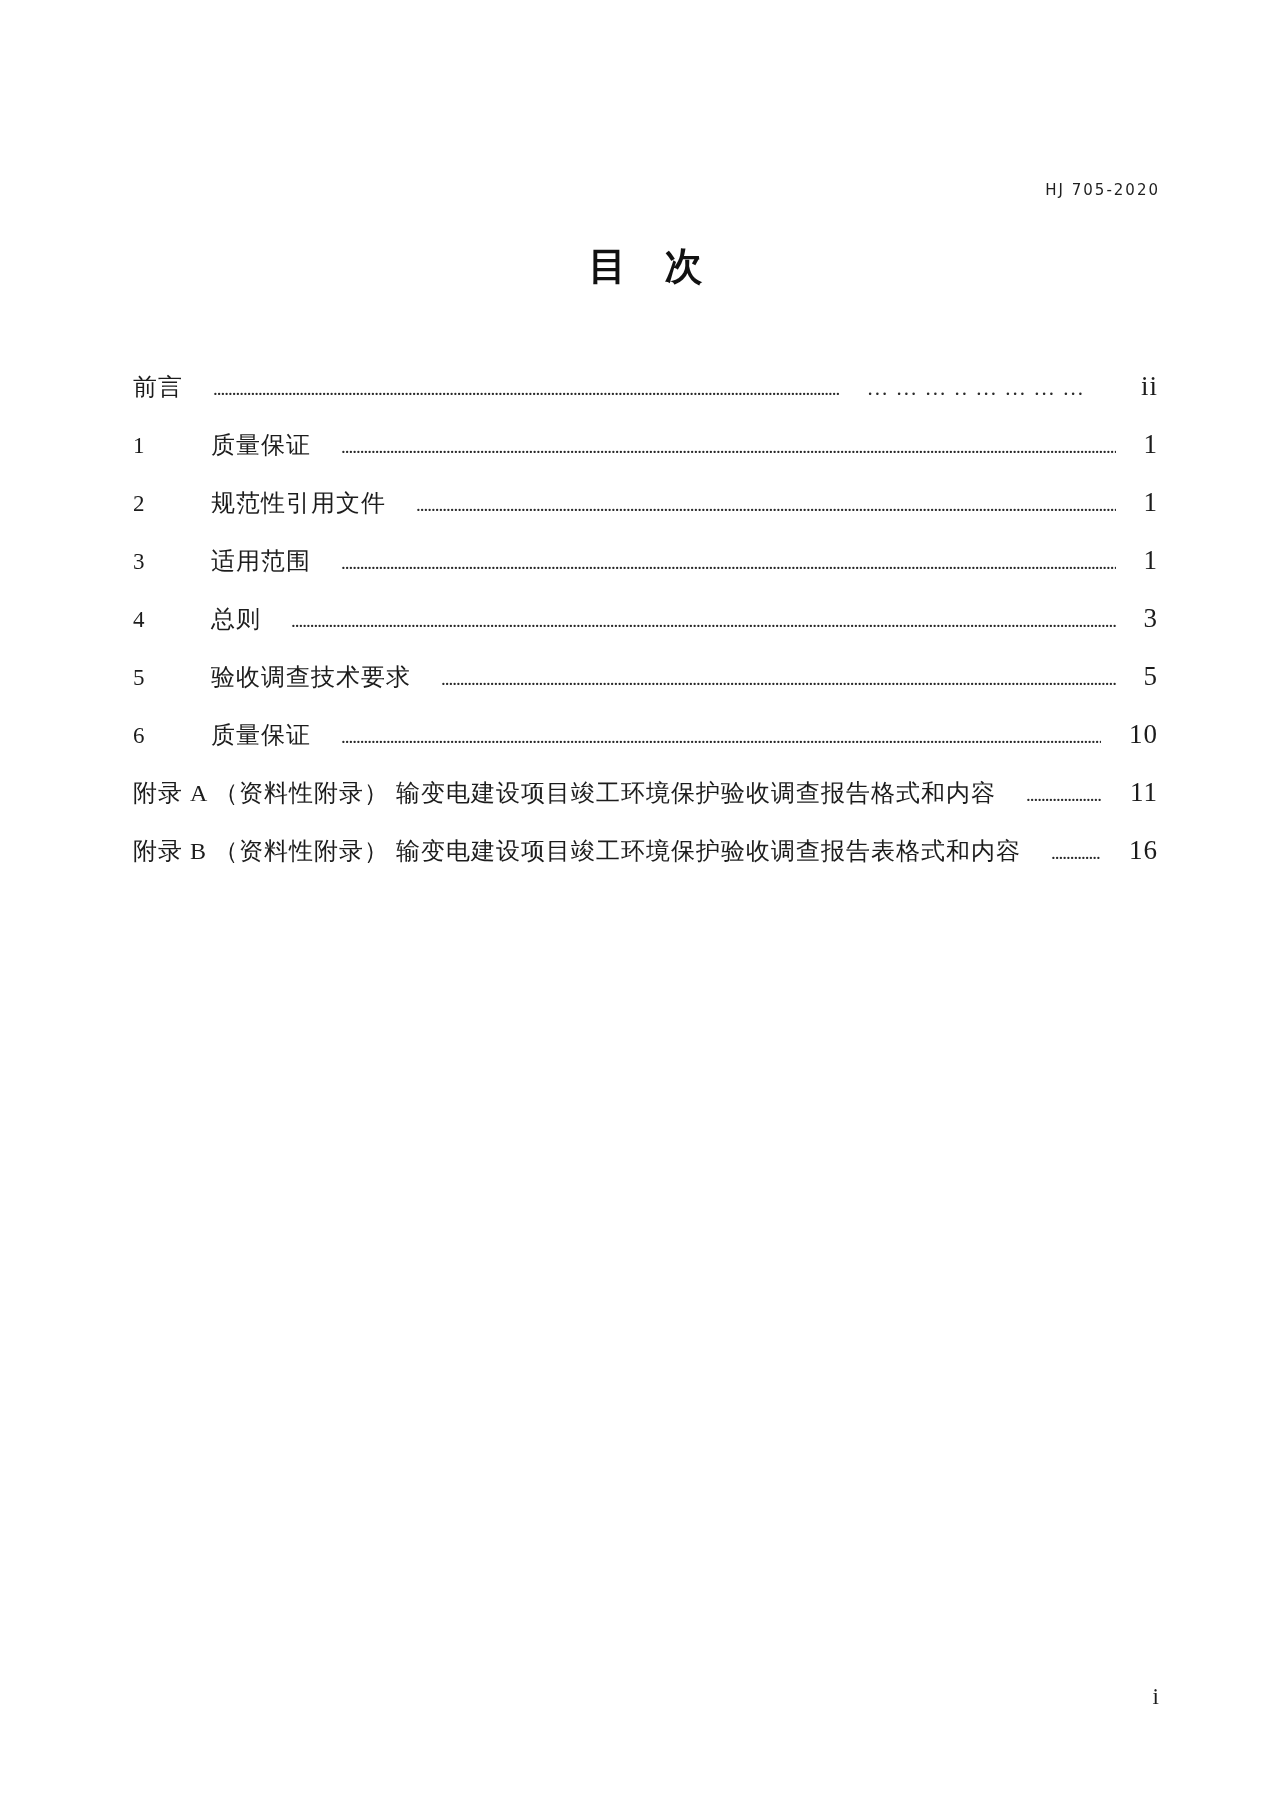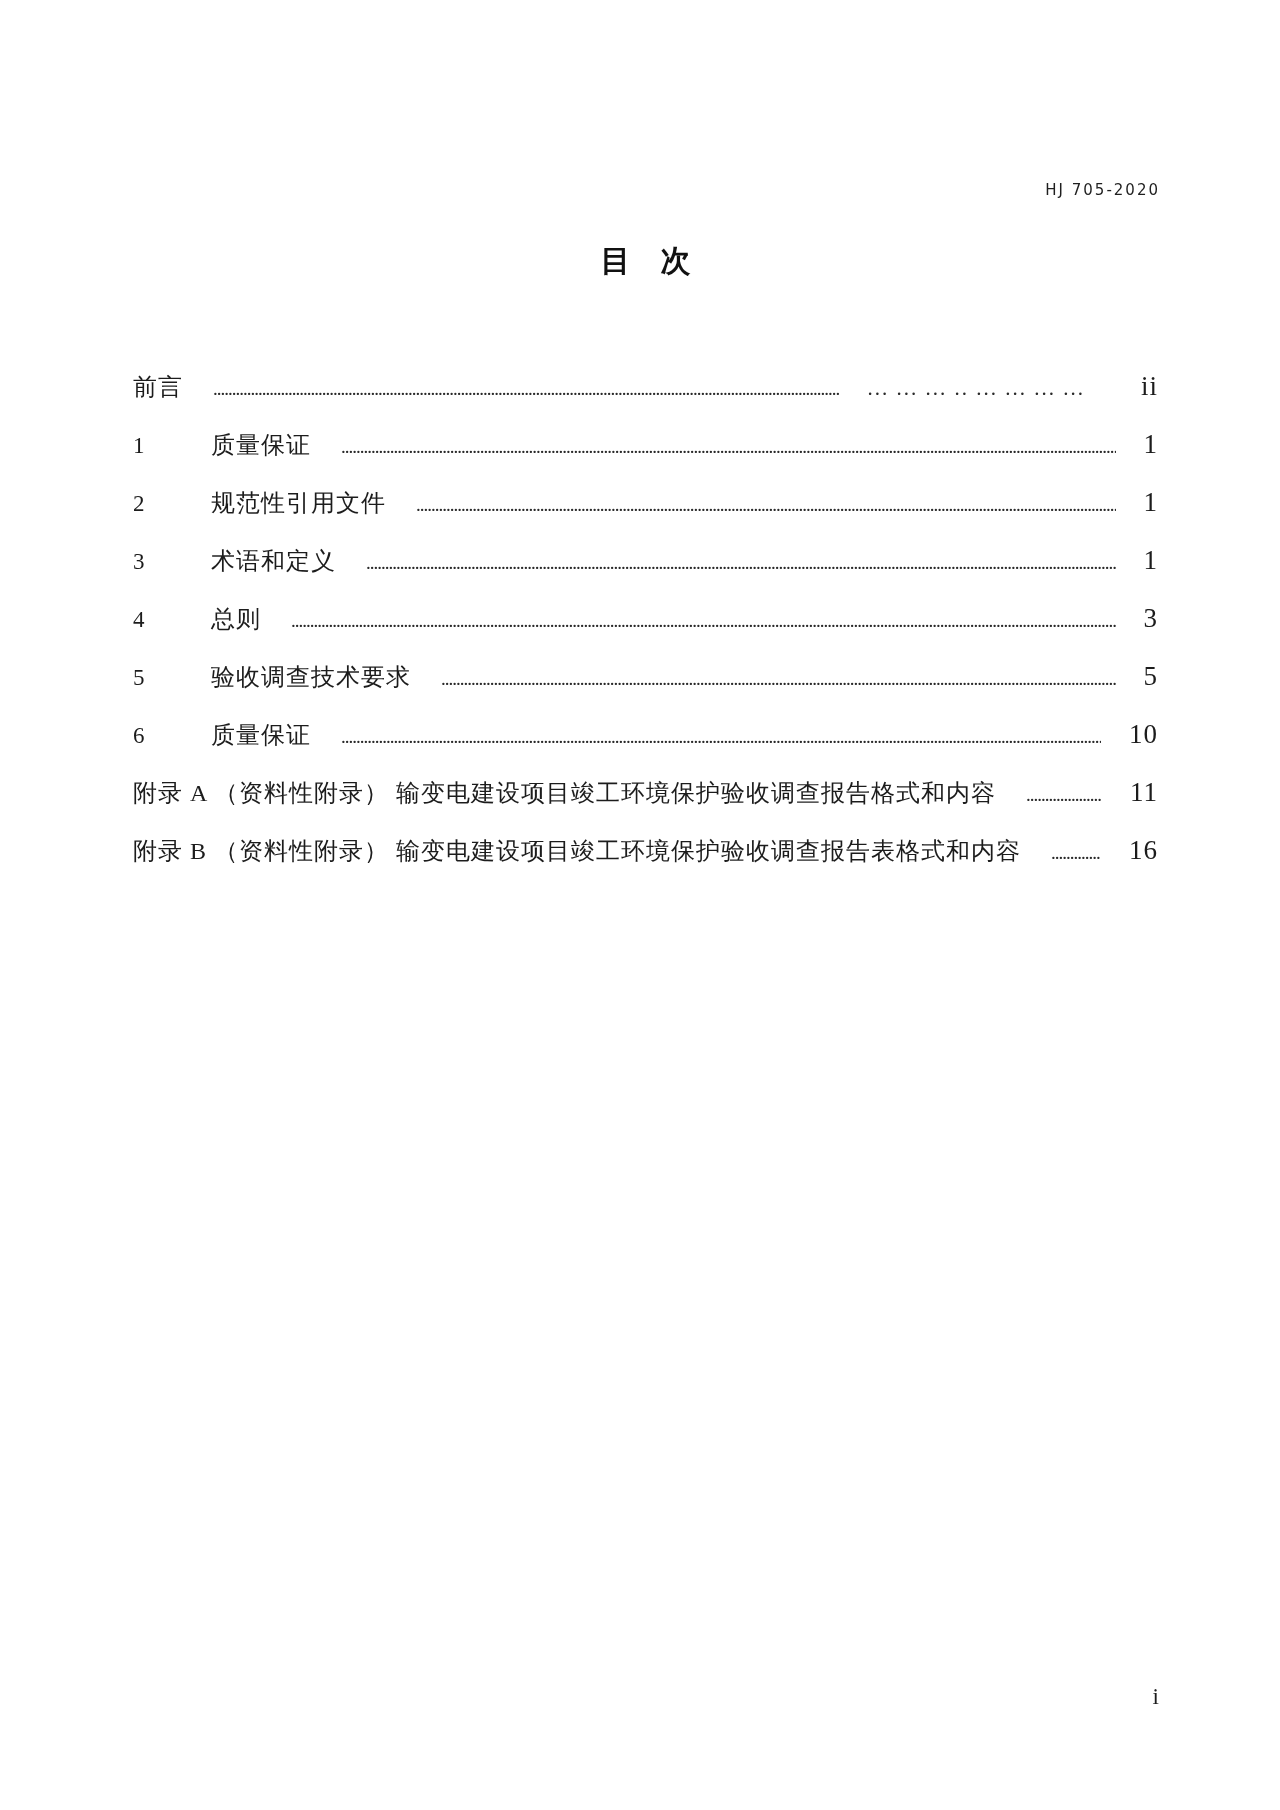--- a/index.html
+++ b/index.html
@@ -28,21 +28,21 @@
     margin-top: 40px;
   }
   .doc-title {
     position: absolute;
     top: 241px;
     left: 133px;
     width: 1025px;
     margin: 0;
     text-align: center;
     font-family: "DejaVu Sans", "Liberation Sans", sans-serif;
-    font-size: 30px;
+    font-size: 38px;
     font-weight: bold;
     color: #111;
     white-space: pre;
   }
   .toc {
     position: absolute;
     top: 371px;
     left: 133px;
     width: 1025px;
   }
@@ -120,21 +120,21 @@
         <span class="toc-page">1</span>
       </div>
       <div class="toc-row">
         <span class="toc-num">2</span>
         <span class="toc-label">规范性引用文件</span>
         <span class="leader"></span>
         <span class="toc-page">1</span>
       </div>
       <div class="toc-row">
         <span class="toc-num">3</span>
-        <span class="toc-label">术语和定义</span>
+        <span class="toc-label">适用范围</span>
         <span class="leader"></span>
         <span class="toc-page">1</span>
       </div>
       <div class="toc-row">
         <span class="toc-num">4</span>
         <span class="toc-label">总则</span>
         <span class="leader"></span>
         <span class="toc-page">3</span>
       </div>
       <div class="toc-row">

